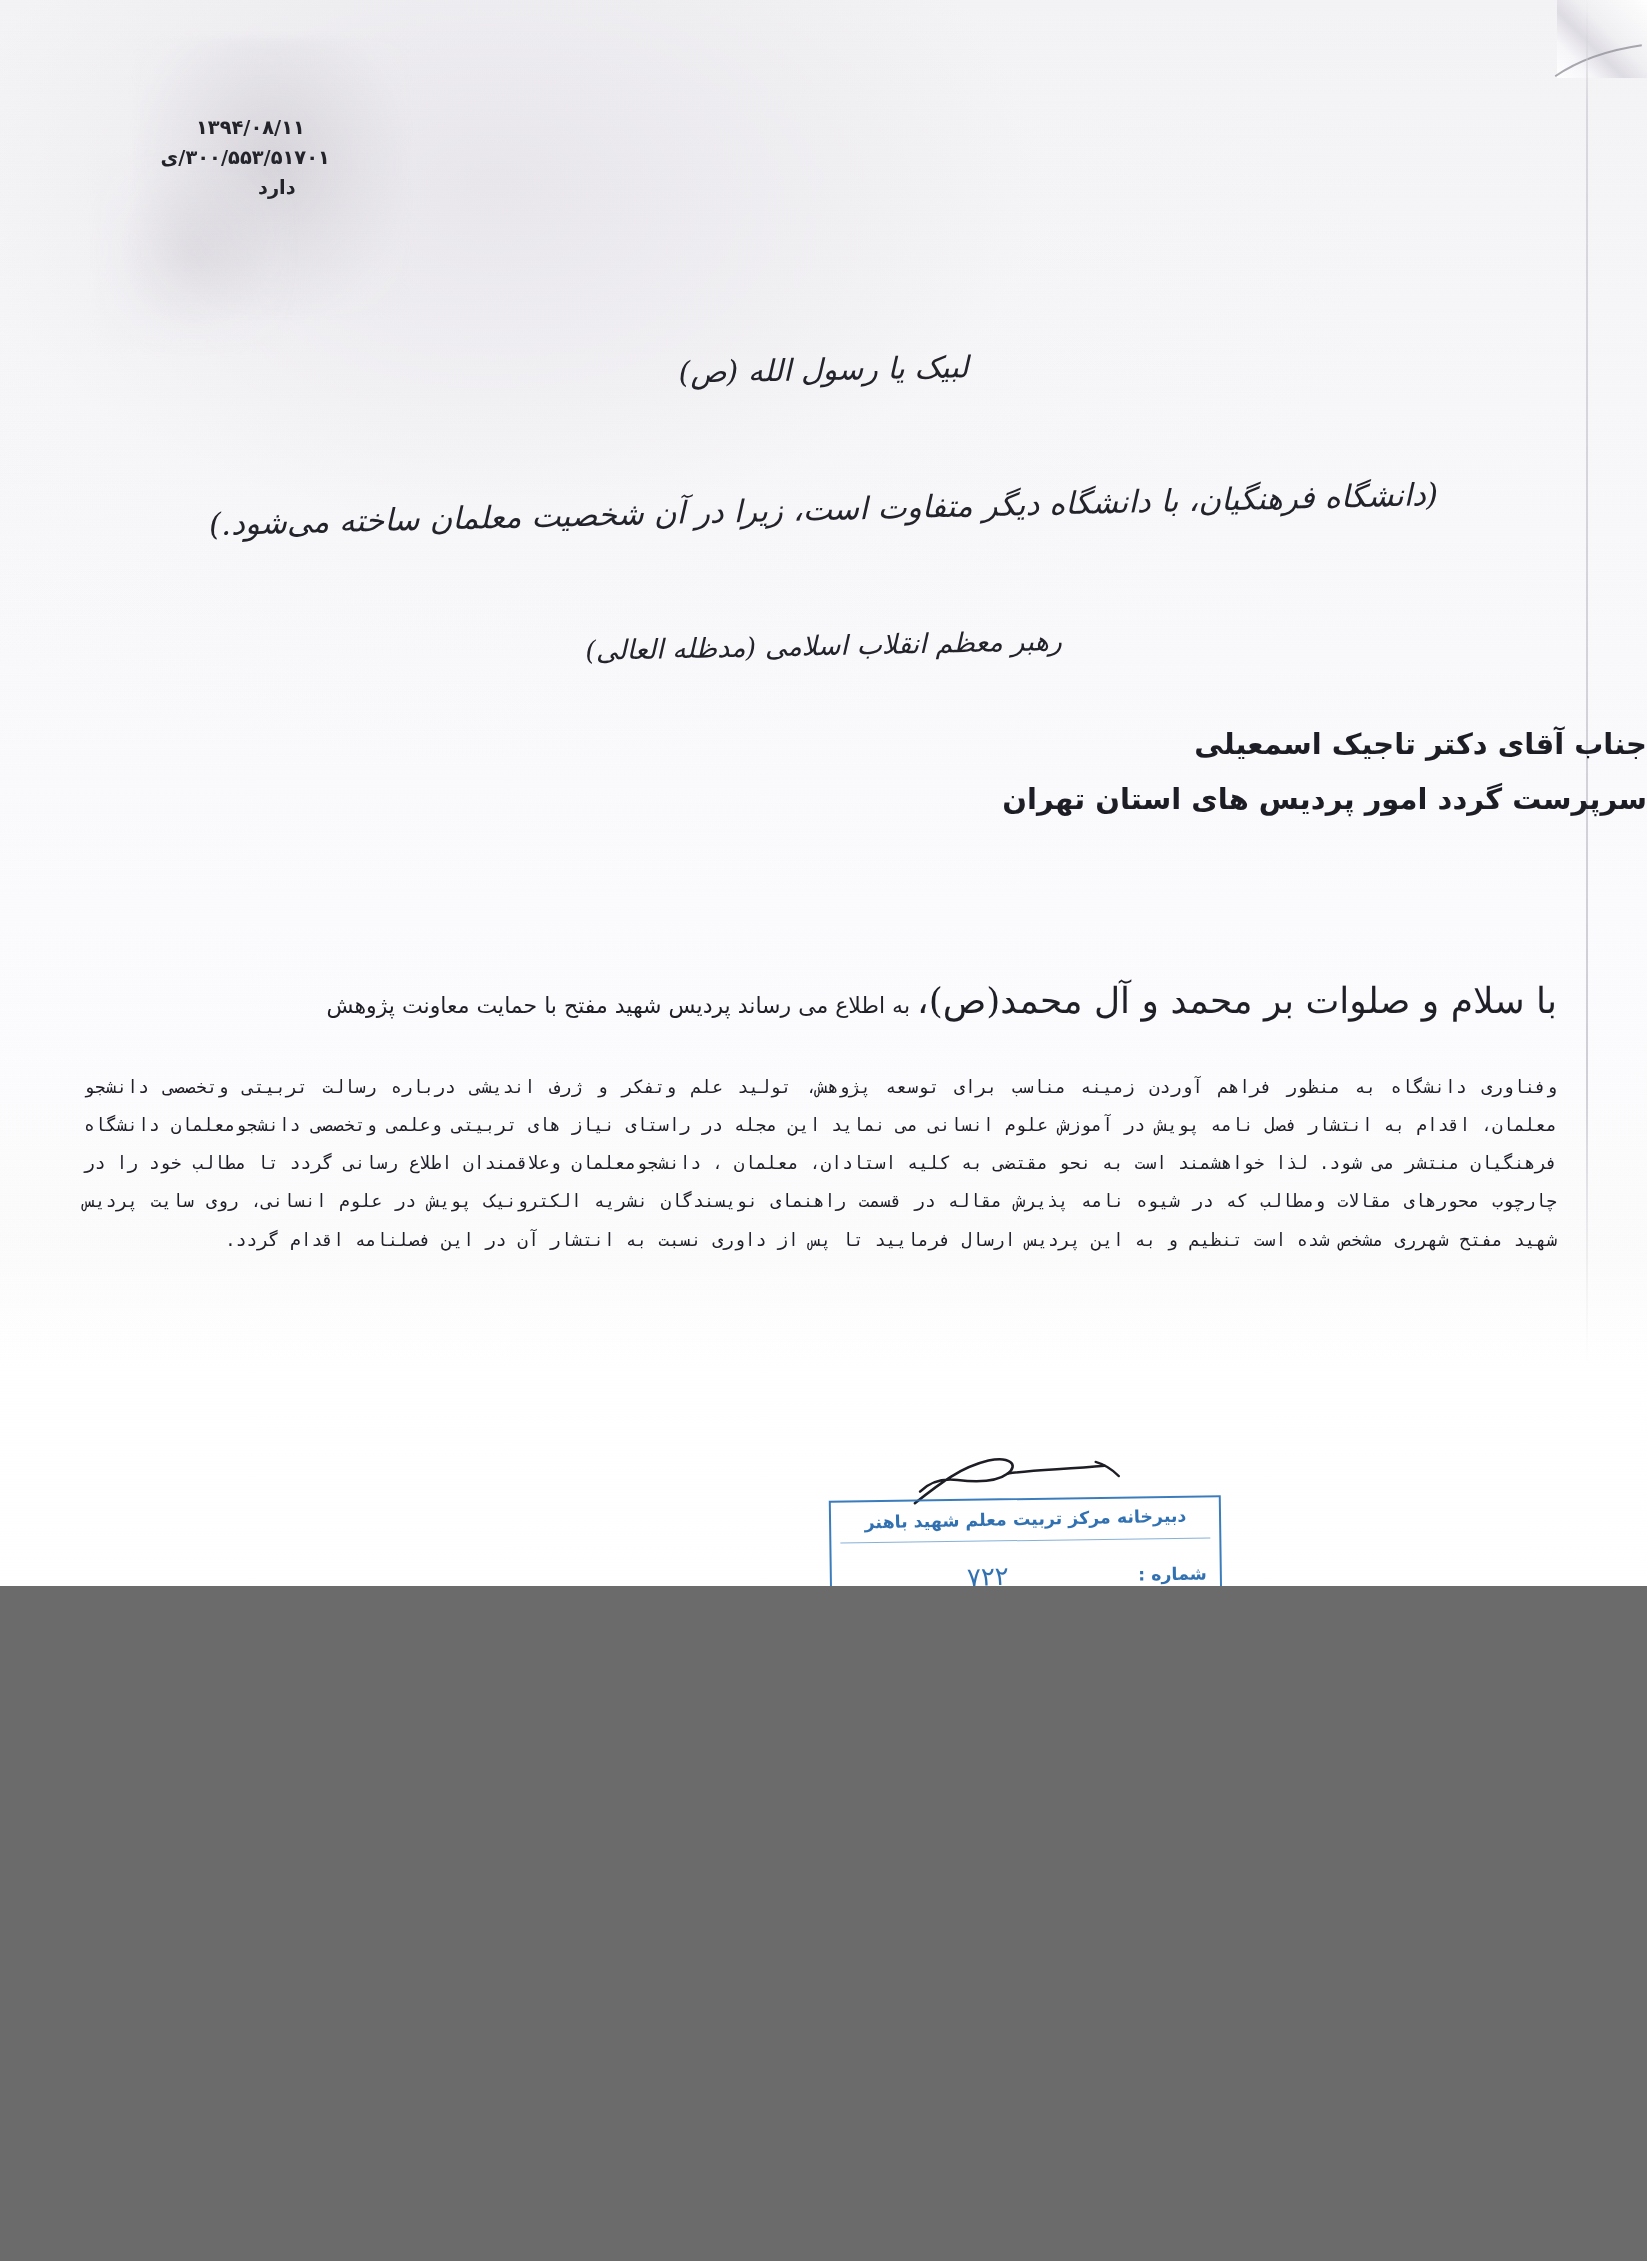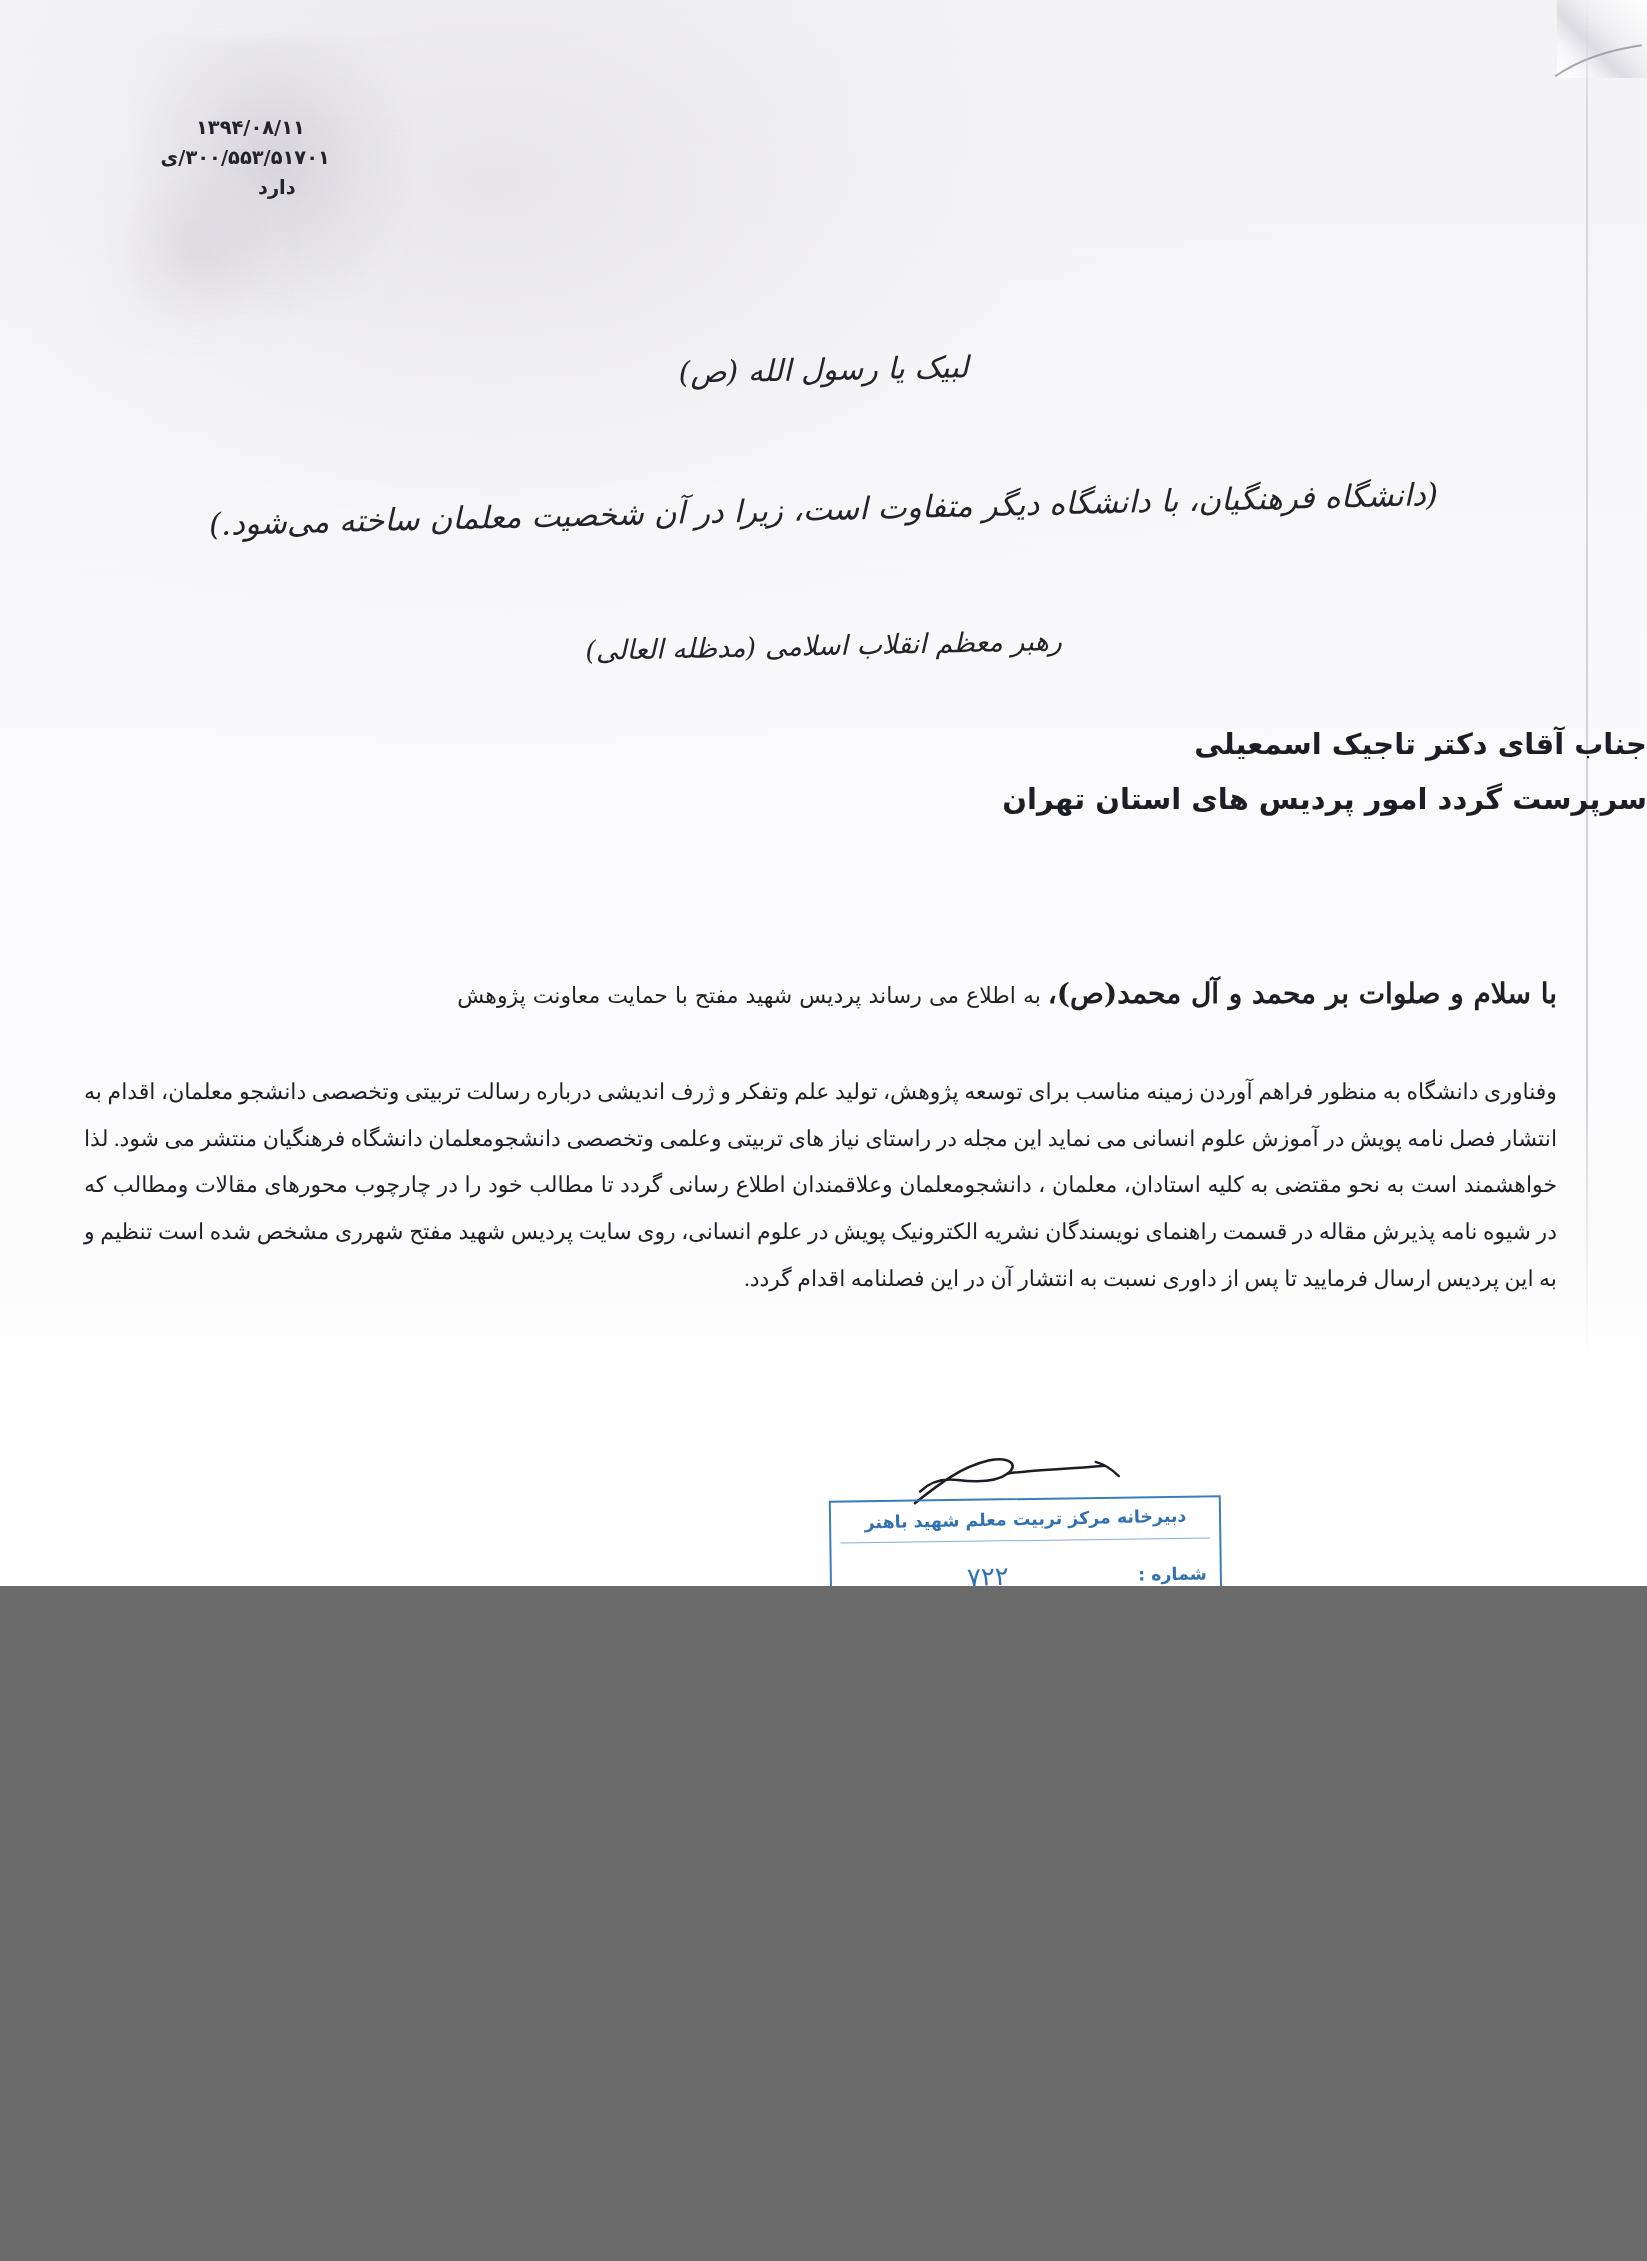--- a/index.html
+++ b/index.html
@@ -166,36 +166,36 @@
     right: 90px;
     left: 84px;
     direction: rtl;
     text-align: right;
     font-size: 22px;
     color: #1f1f28;
     line-height: 1.6;
   }
   .salutation .bold-hand {
     font-family: "DejaVu Serif", serif;
-    font-weight: bold;
-    font-size: 28px;
+    font-weight: normal;
+    font-size: 36px;
     letter-spacing: 0px;
   }
   .body-text {
     position: absolute;
     top: 1069px;
     right: 90px;
     left: 84px;
     direction: rtl;
     text-align: justify;
     text-align-last: right;
-    font-size: 22px;
+    font-size: 18px;
     line-height: 2.12;
     color: #1f1f28;
-    font-family: Liberation Serif, serif;
+    font-family: Liberation Mono, monospace;
   }
 
   
   .sign-block {
     position: absolute;
     top: 1492px;
     right: 323px;
     width: 297px;
     text-align: center;
     direction: rtl;

